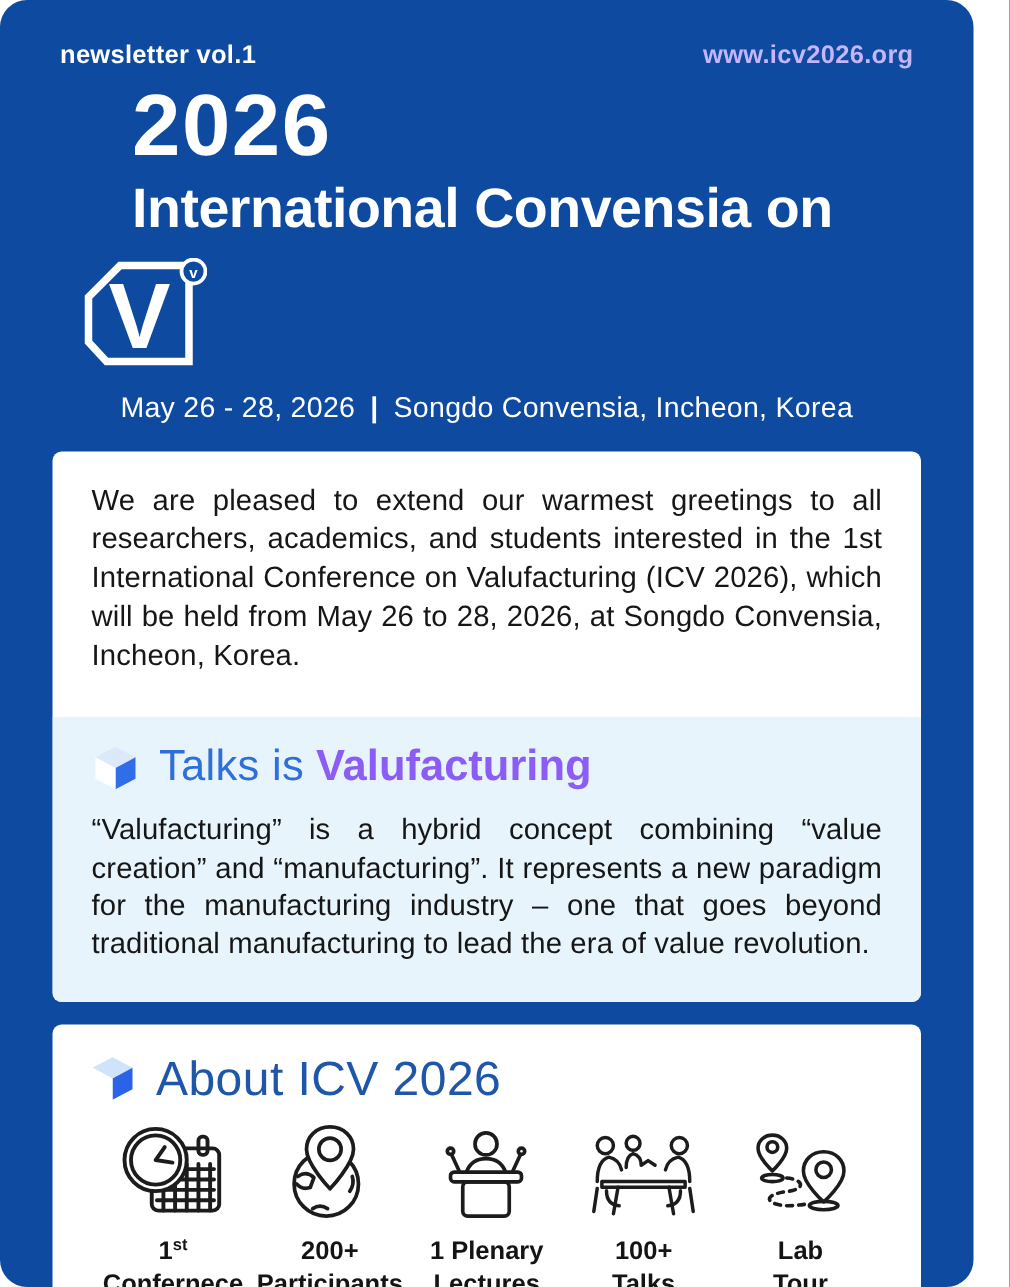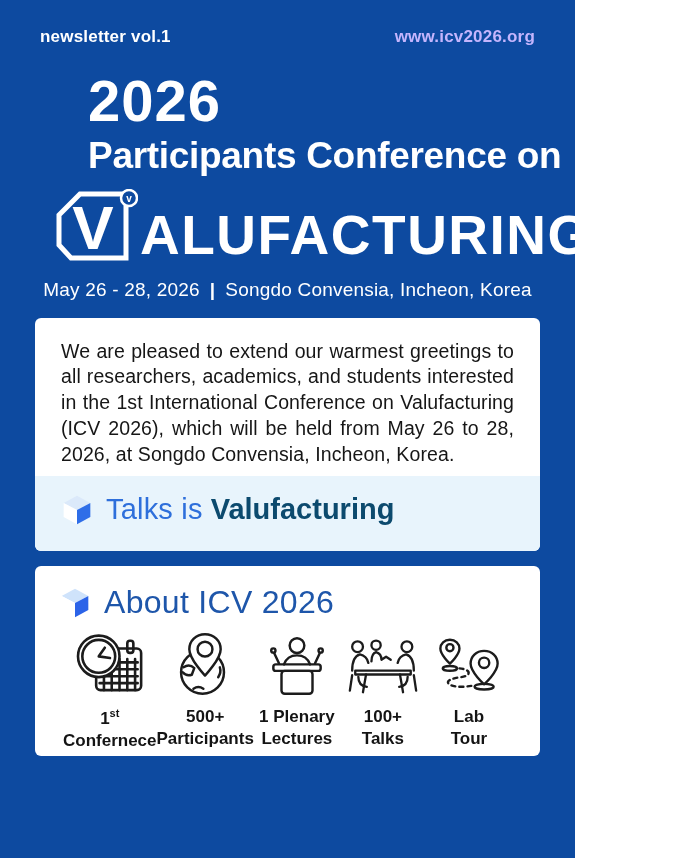--- a/index.html
+++ b/index.html
@@ -1,32 +1,32 @@
 <!DOCTYPE html>
 <html><head>
 <meta charset="utf-8">
 <style>
   * { margin:0; padding:0; box-sizing:border-box; }
   html,body { width:673px; }
   body { font-family:"Liberation Sans", sans-serif; }
   .page {
-    position:relative; width:575px; height:858px;
-    background:#0d4aa0; overflow:hidden;
+    position:relative; width:649px; height:858px;
+    background:#0d4aa0; overflow:hidden;border-radius:18px;
   }
   
   .topbar {
     display:flex; justify-content:space-between; align-items:center;
     padding:27px 40px 0 40px; color:#ffffff;
     font-size:17px; font-weight:700; letter-spacing:.2px;
   }
   .topbar a { color:#c4b5fd; text-decoration:none; }
   
   .hero { color:#ffffff; }
   .hero-year {
-    margin:25px 0 0 88px;
+    margin:8px 0 0 88px;
     font-size:58px; font-weight:800; letter-spacing:1px; line-height:1;
   }
   .hero-title {
     margin:6px 0 0 88px;
     font-size:37px; font-weight:800; letter-spacing:-0.3px; line-height:1.1;
   }
   .logo-row {
     display:flex; align-items:flex-end;
     margin:12px 0 0 54px; height:76px;
   }
@@ -41,31 +41,31 @@
     font-size:19px; font-weight:500; letter-spacing:.2px;
   }
   .dateline .sep { font-weight:800; margin:0 10px; }
   
   .card {
     margin:0 35px; background:#ffffff; border-radius:6px; overflow:hidden;
   }
   .card-1 { margin-top:17px; }
   .card-2 { margin-top:15px; height:190px; }
   .greeting {
-    padding:21px 26px 9px 26px;
+    padding:21px 26px 28px 26px;
     font-size:19.5px; line-height:1.32; font-weight:500; color:#161616;
     text-align:justify; letter-spacing:.1px;
   }
   .whatis {
     background:#e8f4fc; padding:17px 26px 25px 26px;
   }
   .section-head { display:flex; align-items:center; }
   .cube { width:32px; height:32px; flex:0 0 auto; margin-right:13px; }
   .whatis-title { font-size:29px; color:#2e6fdb; font-weight:400; letter-spacing:.2px; }
-  .whatis-title b { color:#0c4a6e; font-weight:700; margin-left:8px; letter-spacing:0; }
+  .whatis-title b { color:#8b5cf6; font-weight:700; margin-left:8px; letter-spacing:0; }
   .whatis-body {
     margin-top:13px; font-size:19.5px; line-height:1.3; font-weight:500;
     color:#161616; text-align:justify; letter-spacing:.1px;
   }
   .about { padding:18px 24px 0 24px; }
   .about-title { font-size:32px; color:#1e56aa; font-weight:500; letter-spacing:.3px; }
   .stats {
     display:flex; justify-content:space-between;
     padding:10px 4px 0 4px;
   }
@@ -83,32 +83,31 @@
 
 <div class="page">
 
   <div class="topbar">
     <span>newsletter vol.1</span>
     <a href="#">www.icv2026.org</a>
   </div>
 
   <div class="hero">
     <div class="hero-year">2026</div>
-    <div class="hero-title">Participants Conference on</div>
+    <div class="hero-title">International Convensia on</div>
 
     <div class="logo-row">
       <div class="vbox">
         <svg width="84" height="76" viewBox="0 0 84 76">
           <polygon points="26,5 72,5 72,69 17,69 5,56 5,26" fill="none" stroke="#ffffff" stroke-width="5" stroke-linejoin="miter"></polygon>
           <text x="39" y="60" text-anchor="middle" font-family="Liberation Sans, sans-serif" font-weight="800" font-size="62" fill="#ffffff">V</text>
           <circle cx="75" cy="9" r="8" fill="#0d4aa0" stroke="#ffffff" stroke-width="2.5"></circle>
           <text x="75" y="13" text-anchor="middle" font-family="Liberation Sans, sans-serif" font-weight="700" font-size="10" fill="#ffffff">v</text>
         </svg>
       </div>
-      <div class="logo-rest">ALUFACTURING</div>
     </div>
 
     <div class="dateline">
       <span>May 26 - 28, 2026</span><span class="sep">|</span><span>Songdo Convensia, Incheon, Korea</span>
     </div>
   </div>
 
   <div class="card card-1">
     <p class="greeting">We are pleased to extend our warmest greetings to all researchers, academics, and students interested in the 1st International Conference on Valufacturing (ICV 2026), which will be held from May 26 to 28, 2026, at Songdo Convensia, Incheon, Korea.</p>
 
@@ -116,20 +115,21 @@
       <div class="section-head">
         <svg class="cube" viewBox="0 0 36 36">
           <polygon points="18,2 33,10 18,18 3,10" fill="#dbe9fa"></polygon>
           <polygon points="18,18 33,10 33,26 18,34" fill="#2f6ee8"></polygon>
           <polygon points="3,10 18,18 18,34 3,26" fill="#ffffff"></polygon>
         </svg>
         <div class="whatis-title">
           <span>Talks is</span><b>Valufacturing</b>
         </div>
       </div>
+      <p class="whatis-body">“Valufacturing” is a hybrid concept combining “value creation” and “manufacturing”. It represents a new paradigm for the manufacturing industry – one that goes beyond traditional manufacturing to lead the era of value revolution.</p>
     </div>
   </div>
 
   <div class="card card-2">
     <div class="about">
       <div class="section-head">
         <svg class="cube" viewBox="0 0 36 36">
           <polygon points="18,2 33,10 18,18 3,10" fill="#cfe3fb"></polygon>
           <polygon points="18,18 33,10 33,26 18,34" fill="#2b63e8"></polygon>
           <polygon points="3,10 18,18 18,34 3,26" fill="#ffffff"></polygon>
@@ -162,21 +162,21 @@
             <svg width="66" height="66" viewBox="0 0 72 80">
               <circle class="ic" cx="33" cy="50" r="26"></circle>
               <path class="ic" d="M10 44 q7 -5 13 1 l-3 8 q-7 2 -11 -3"></path>
               <path class="ic" d="M22 70 q6 -4 12 0"></path>
               <path class="ic" d="M52 56 q4 -6 2 -12"></path>
               <path d="M36 4 c-11 0 -19 8 -19 18 c0 12 19 32 19 32 s19 -20 19 -32 c0 -10 -8 -18 -19 -18 z" fill="#ffffff" stroke="#1c1c1c" stroke-width="3" stroke-linejoin="round"></path>
               <circle class="ic" cx="36" cy="22" r="9"></circle>
             </svg>
           </div>
           <div class="stat-label">
-            <span>500+</span><br>
+            <span>200+</span><br>
             <span>Participants</span>
           </div>
         </div>
 
         <div class="stat">
           <div class="stat-icon">
             <svg width="70" height="62" viewBox="0 0 84 76">
               <circle class="ic" cx="42" cy="13" r="9"></circle>
               <path class="ic" d="M26 36 q4 -11 16 -11 q12 0 16 11"></path>
               <path class="ic" d="M20 35 L14 22"></path>

